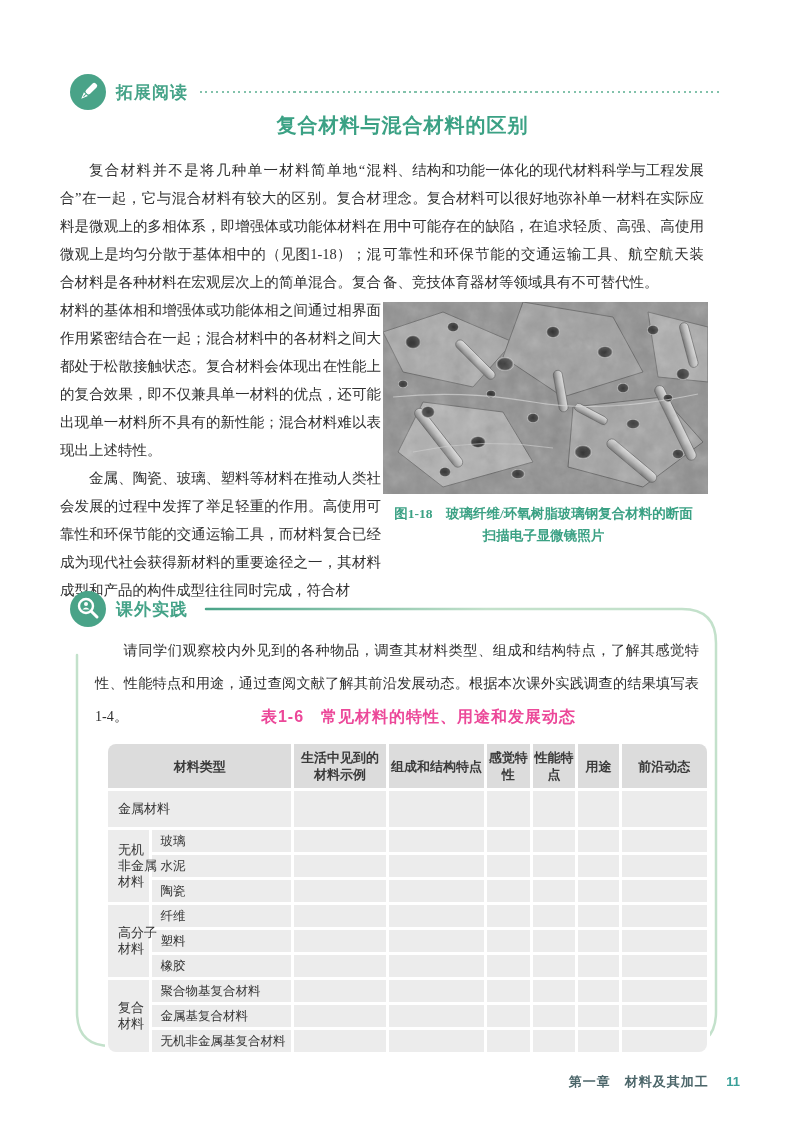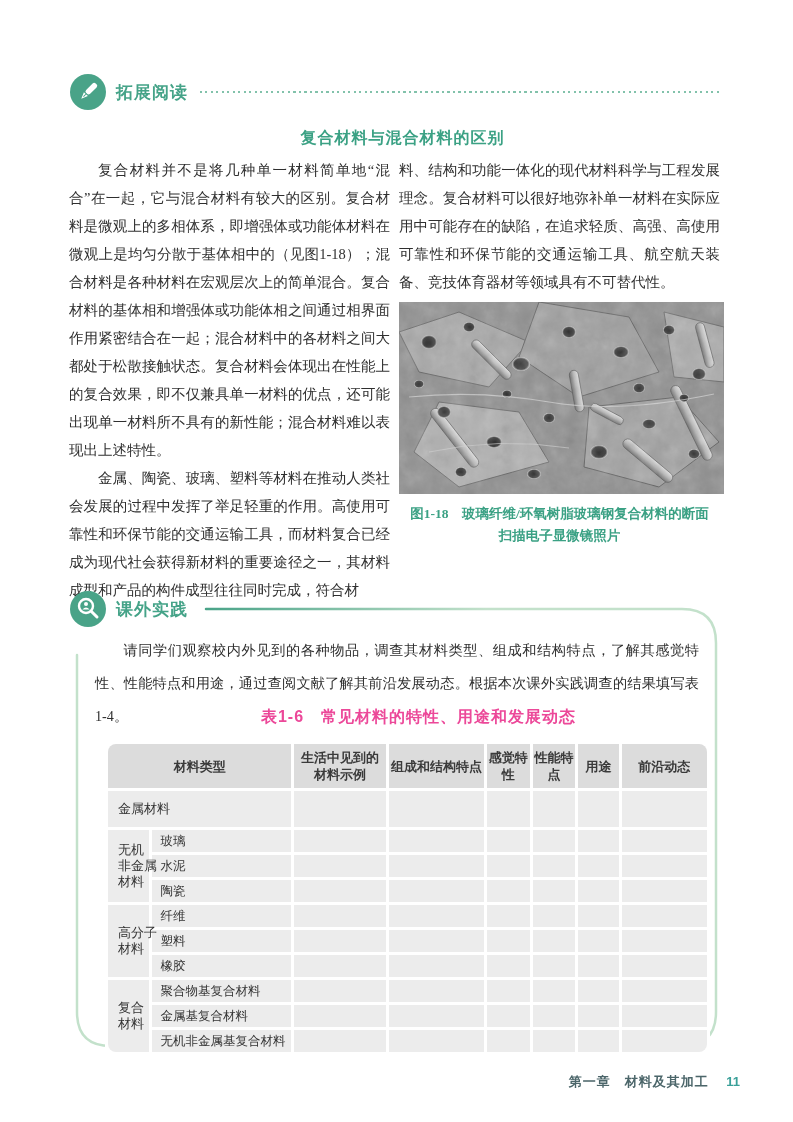--- a/index.html
+++ b/index.html
@@ -14,25 +14,25 @@
   .sec-label {
     margin-left:10px; font-family:"Liberation Sans","DejaVu Sans",sans-serif;
     font-size:17px; font-weight:bold; color:#45a388; letter-spacing:1px; white-space:nowrap;
   }
   .dotted-rule {
     flex:1; height:2px; margin-left:12px; margin-right:4px;
     background:repeating-linear-gradient(to right,#82c2ab 0 2px,transparent 2px 5.5px);
   }
   
   .reading-title {
-    position:absolute; top:128px; left:75px; width:655px; text-align:center;
+    position:absolute; top:112px; left:75px; width:655px; text-align:center;
     font-family:"Liberation Sans","DejaVu Sans",sans-serif;
-    font-size:16px; font-weight:bold; color:#3ba184; letter-spacing:1px;
-  }
-  .columns { position:absolute; top:156px; left:69px; width:656px; display:flex; gap:9px; }
+    font-size:20px; font-weight:bold; color:#3ba184; letter-spacing:1px;
+  }
+  .columns { position:absolute; top:156px; left:60px; width:656px; display:flex; gap:2px; }
   .col { width:321px; font-size:14.5px; line-height:28px; color:#2f2f2f; text-align:justify; }
   .col p.indent { text-indent:2em; }
   .figure { margin-top:6px; }
   .sem-img { display:block; width:325px; height:192px; }
   .fig-caption {
     margin-top:9px; text-align:center; color:#3ba184; font-size:13.5px;
     font-weight:600; line-height:22px;
   }
   
   .frame-svg { position:absolute; left:0; top:0; pointer-events:none; }

